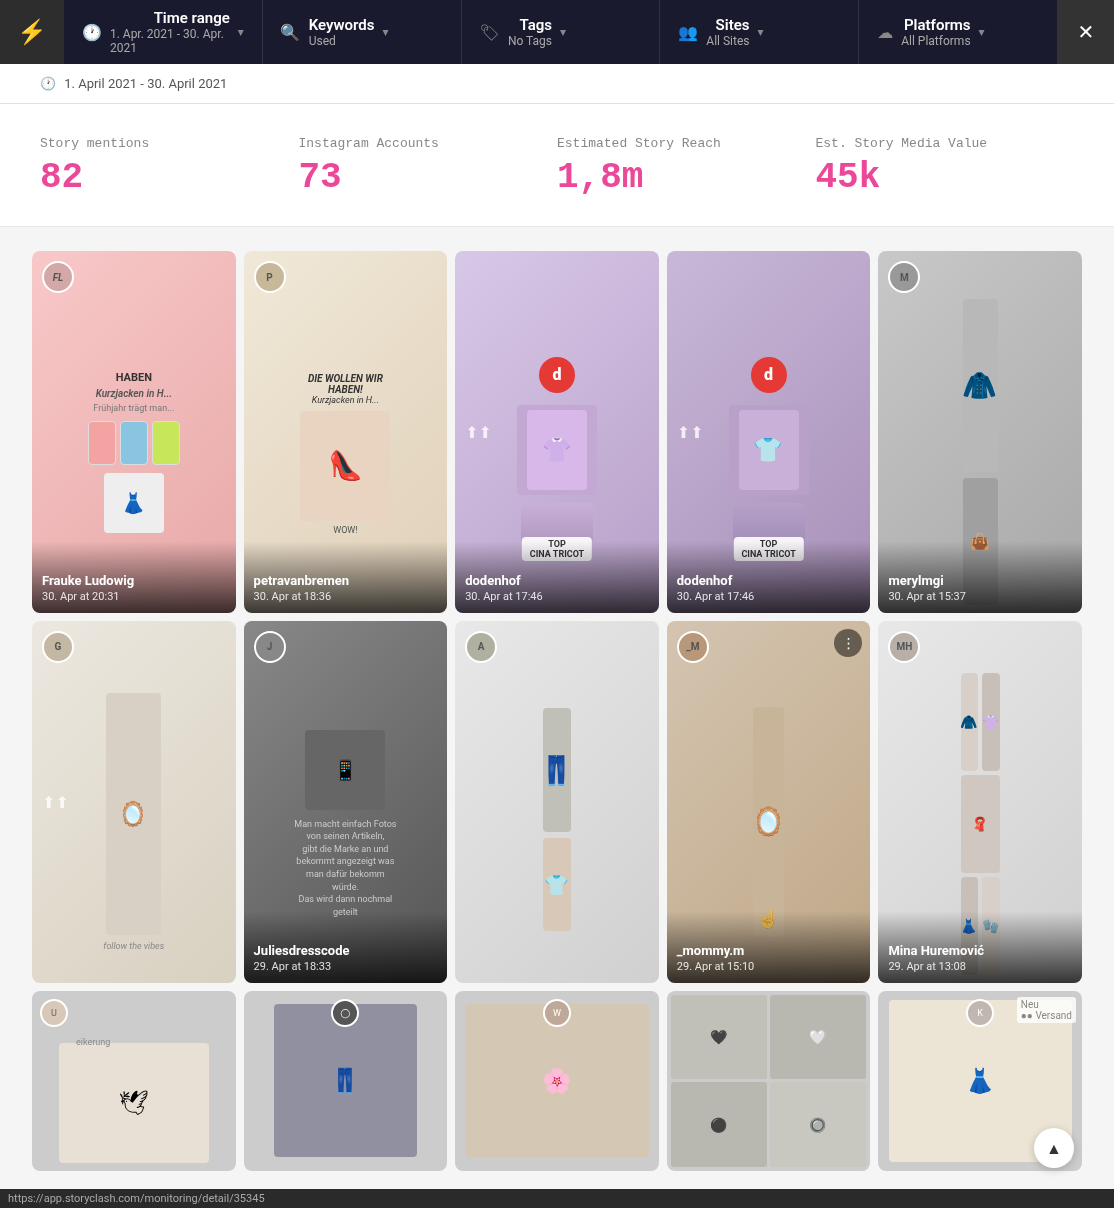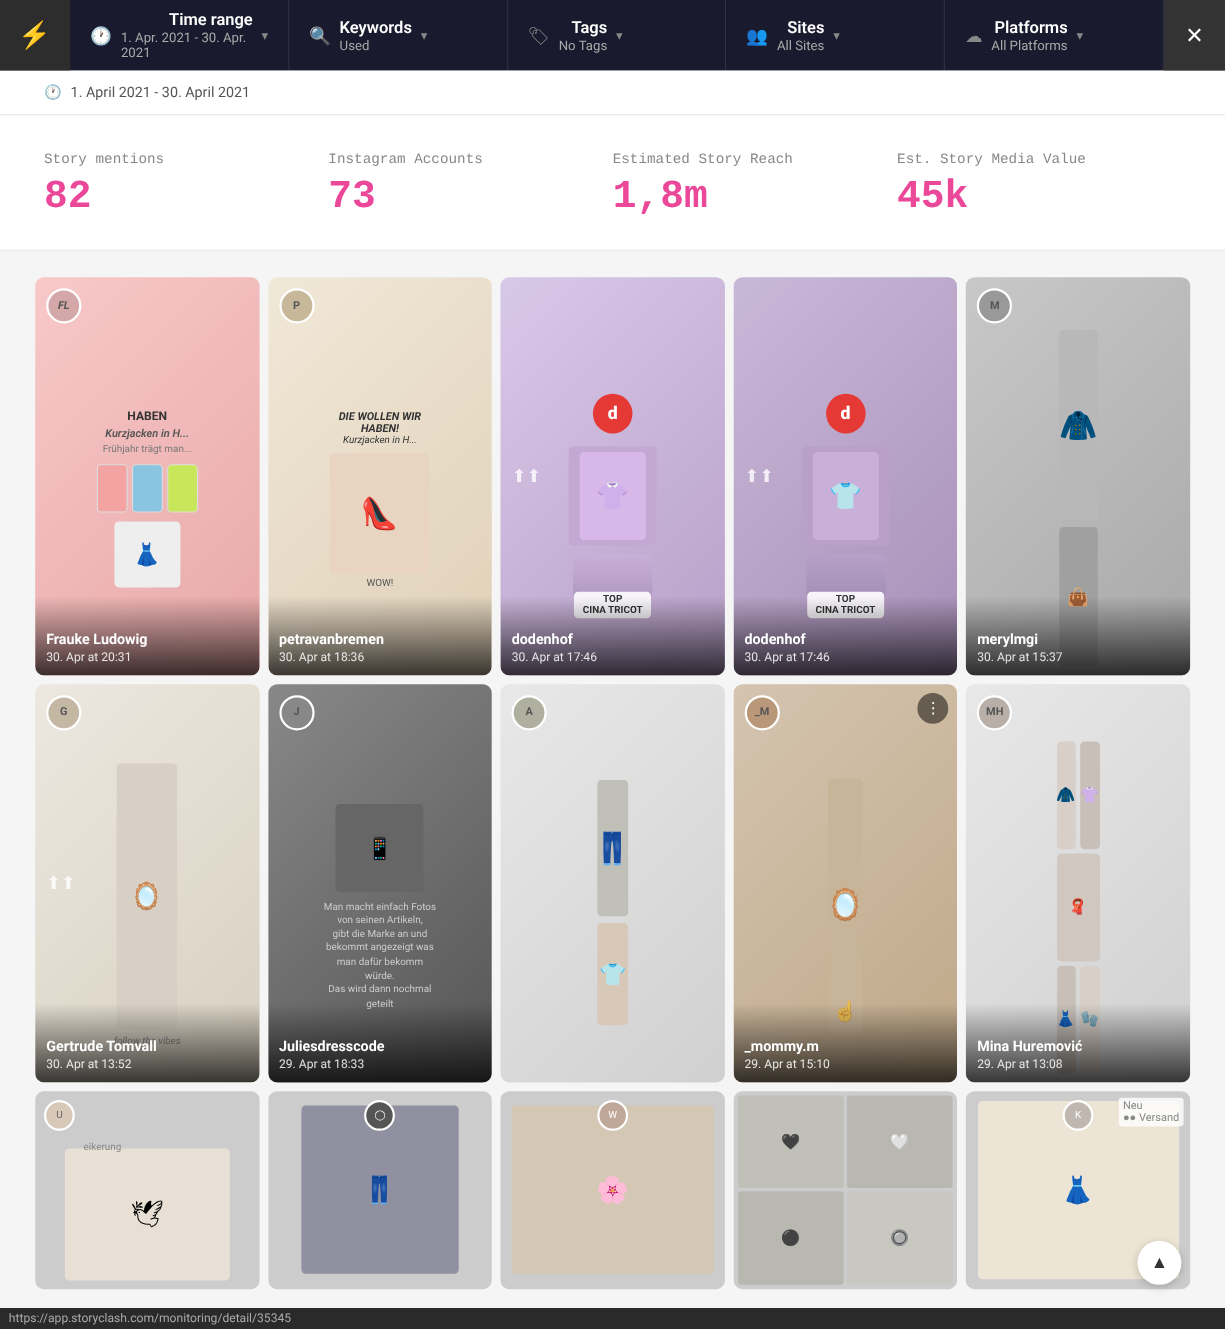--- a/index.html
+++ b/index.html
@@ -464,24 +464,20 @@
 
     <div class="gallery-card bg-cream">
       <div class="inner-fashion">
         <div style="display:flex; flex-direction:column; align-items:center; justify-content:center; height:100%; padding:8px;">
           <div style="width:90%; height:70%; background:#d8d0c4; border-radius:4px; margin-top:40px; display:flex; align-items:center; justify-content:center; font-size:24px;">🪞</div>
           <div style="font-size:9px; color:#888; margin-top:6px; text-align:center; font-style:italic;">follow the vibes</div>
         </div>
       </div>
       <div class="card-avatar" style="background:#c4b8a4;">G</div>
       <div style="position:absolute; top:50%; left:10px; color:rgba(255,255,255,0.8); font-size:16px; transform:translateY(-50%);">⬆⬆</div>
-      <div class="card-overlay">
-        <span class="card-username">Gertrude Tomvall</span>
-        <span class="card-date">30. Apr at 13:52</span>
-      </div>
     </div>
 
     <div class="gallery-card bg-dark">
       <div class="inner-fashion">
         <div style="display:flex; flex-direction:column; align-items:center; justify-content:center; height:100%; padding:12px;">
           <div style="width:80px; height:80px; background:#666; border-radius:4px; margin-top:44px; display:flex; align-items:center; justify-content:center; font-size:20px;">📱</div>
           <div style="font-size:9px; color:#ccc; text-align:center; margin-top:8px; line-height:1.4;">Man macht einfach Fotos<br>von seinen Artikeln,<br>gibt die Marke an und<br>bekommt angezeigt was<br>man dafür bekomm<br>würde.<br>Das wird dann nochmal<br>geteilt</div>
         </div>
       </div>
       <div class="card-avatar" style="background:#888;">J</div>

